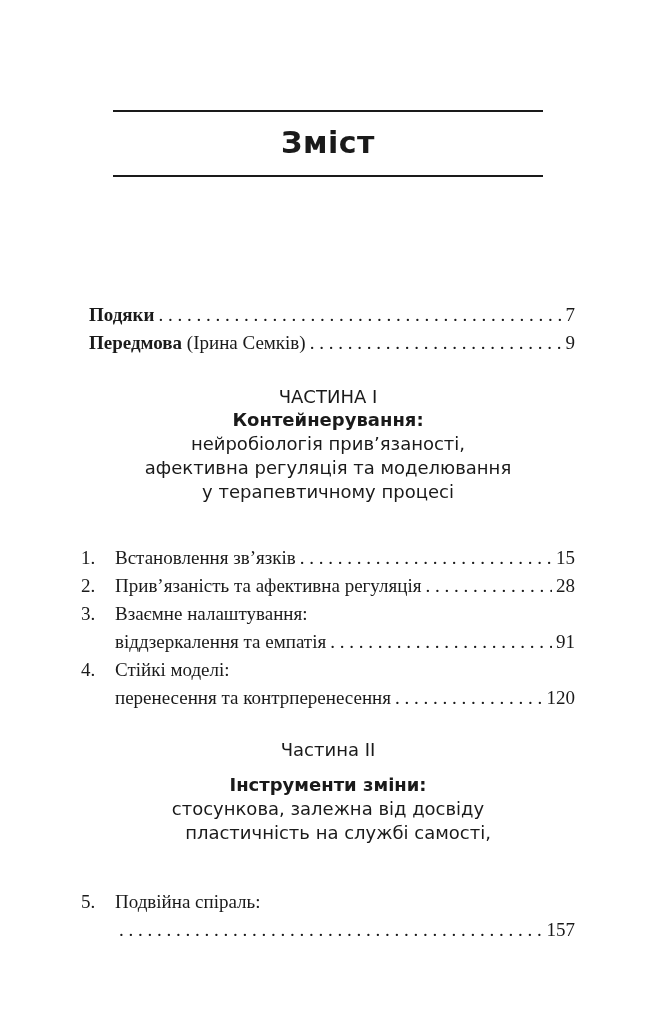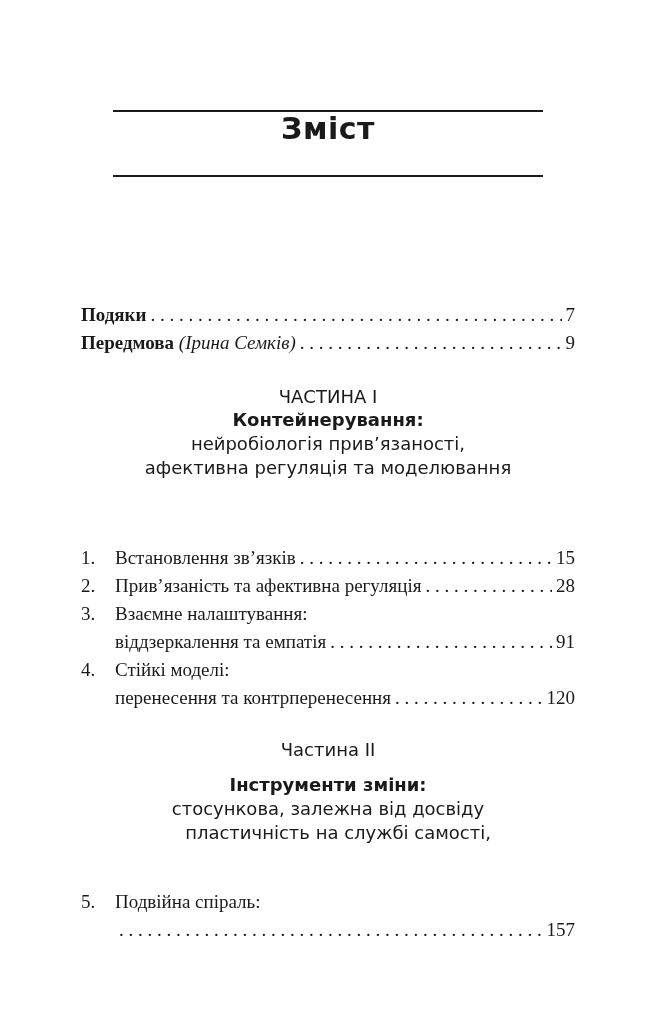--- a/index.html
+++ b/index.html
@@ -18,21 +18,21 @@
       position: absolute;
       left: 113px;
       width: 430px;
       height: 2px;
       background: #1a1a1a;
     }
     .rule.top { top: 110px; }
     .rule.bottom { top: 175px; }
     .title {
       position: absolute;
-      top: 104px;
+      top: 118px;
       left: 113px;
       width: 430px;
       text-align: center;
       font-family: "DejaVu Sans", sans-serif;
       font-weight: bold;
       font-size: 30px;
       line-height: 50px;
       letter-spacing: 0.5px;
     }
     .toc {
@@ -66,22 +66,22 @@
       letter-spacing: 0;
       display: inline-block;
       direction: rtl;
       white-space: nowrap;
     }
     .entry .page {
       flex: 0 0 auto;
       text-align: right;
     }
     .entry.cont .num { visibility: hidden; }
-    .entry .bold { font-weight: bold; }
-    .entry .ital { font-style: italic; }
+    .entry .bold { font-weight: bold; margin-left: 8px; }
+    .entry .ital { }
     .part-label {
       position: absolute;
       left: 81px;
       width: 494px;
       text-align: center;
       font-family: "DejaVu Sans", sans-serif;
       font-size: 18px;
       line-height: 28px;
     }
     .part-block {
@@ -124,20 +124,21 @@
       <span class="dots"></span>
       <span class="page">9</span>
     </div>
   </div>
 
   <div class="part-label" style="top:383px;">ЧАСТИНА I</div>
   <div class="part-block" style="top:408px;">
     <span class="heading">Контейнерування:</span>
     <span class="sub">нейробіологія прив’язаності,</span>
     <span class="sub">афективна регуляція та моделювання</span>
+    <span class="sub">у терапевтичному процесі</span>
   </div>
 
   <div class="toc" style="top:544px;">
     <div class="entry">
       <span class="num">1.</span>
       <span class="text">Встановлення зв’язків</span>
       <span class="dots"></span>
       <span class="page">15</span>
     </div>
     <div class="entry">

